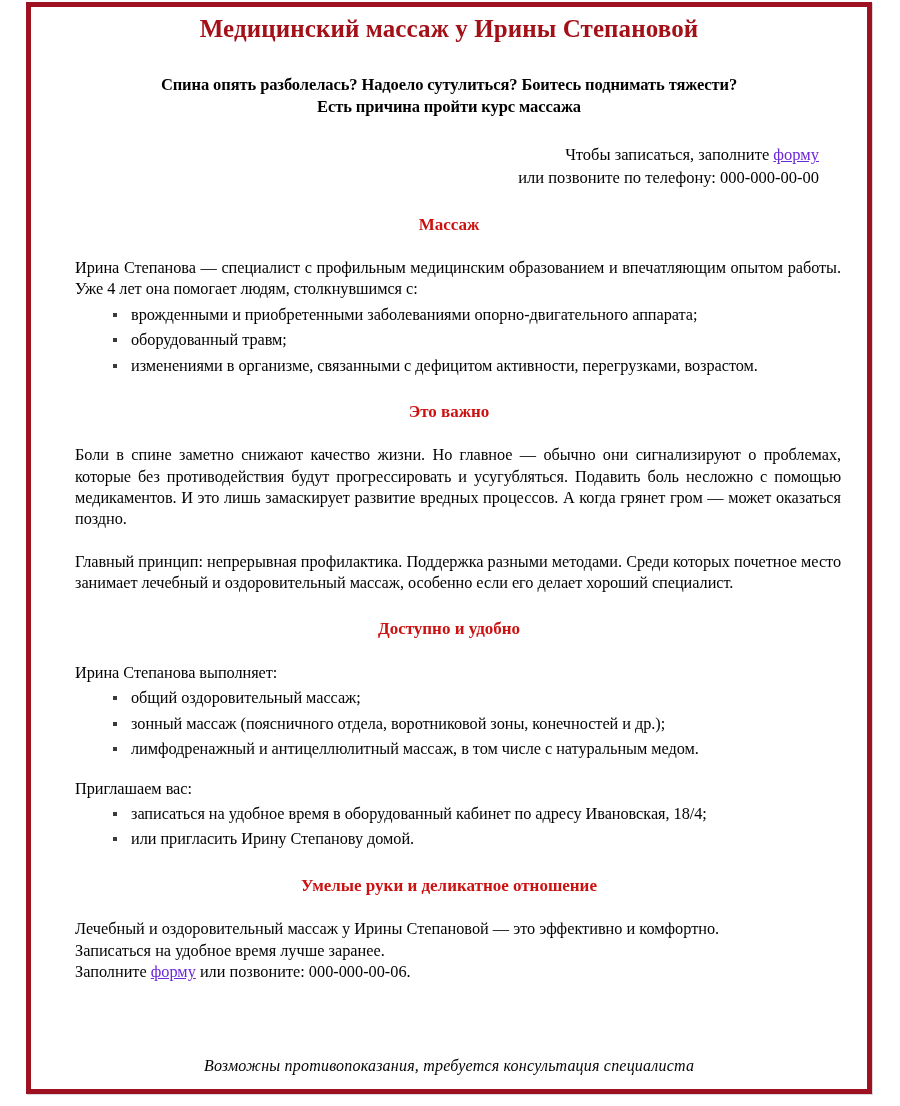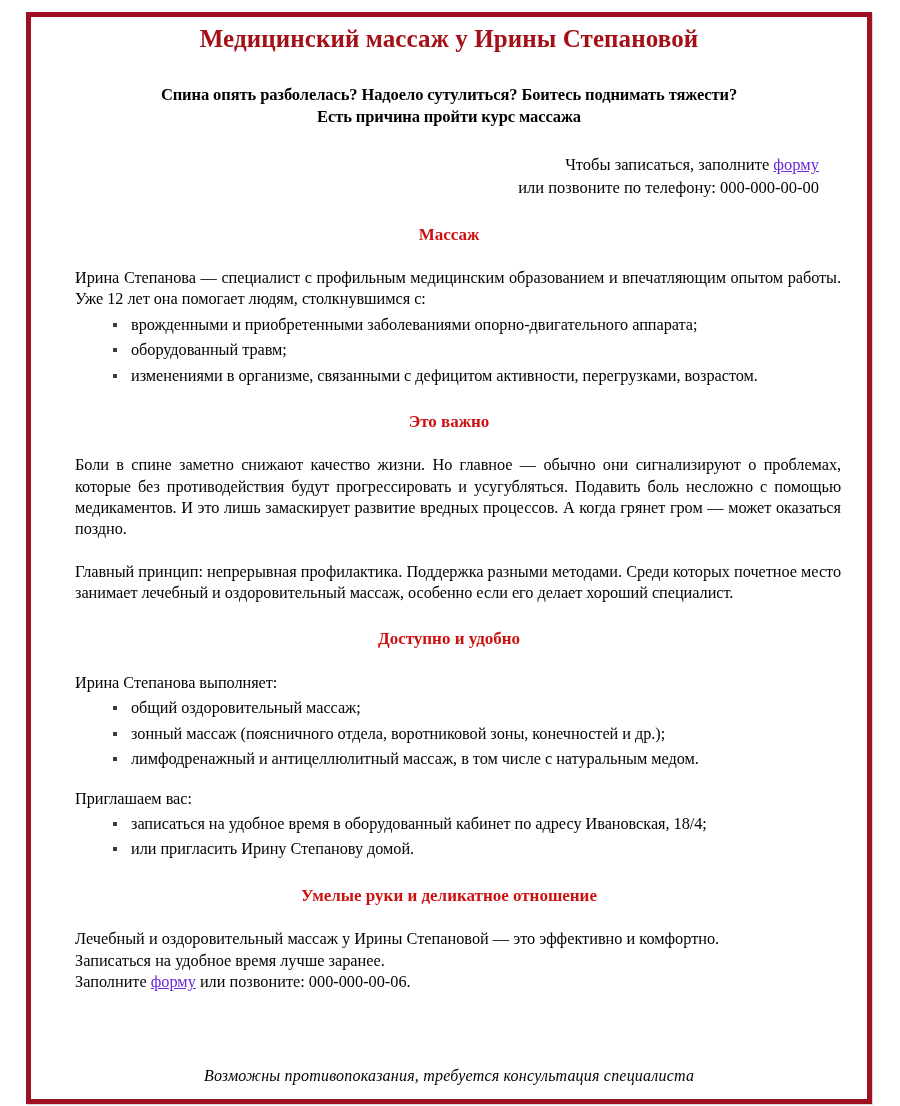--- a/index.html
+++ b/index.html
@@ -13,21 +13,21 @@
     height: 1106px;
     font-family: "Liberation Serif", "DejaVu Serif", serif;
     color: #000000;
     overflow: hidden;
   }
 
   
   .page-frame {
     position: absolute;
     left: 26px;
-    top: 12px;
+    top: 2px;
     width: 846px;
     height: 1092px;
     border: 5px solid #9e1120;
     background: #ffffff;
     box-sizing: border-box;
     box-shadow: 1px 1px 0 #d8d8d8;
   }
   .page-inner {
     position: absolute;
     left: 0; top: 0; right: 0; bottom: 0;
@@ -145,21 +145,21 @@
       <span class="lead-line">Спина опять разболелась? Надоело сутулиться? Боитесь поднимать тяжести?</span>
       <span class="lead-line">Есть причина пройти курс массажа</span>
     </div>
 
     <div class="contact-block">
       <span class="contact-line"><span>Чтобы записаться, заполните </span><a class="inline-link" href="#">форму</a></span>
       <span class="contact-line">или позвоните по телефону: 000-000-00-00</span>
     </div>
 
     <h2 class="section-heading">Массаж</h2>
-    <p class="body-text">Ирина Степанова — специалист с профильным медицинским образованием и впечатляющим опытом работы. Уже 12 лет она помогает людям, столкнувшимся с:</p>
+    <p class="body-text">Ирина Степанова — специалист с профильным медицинским образованием и впечатляющим опытом работы. Уже 4 лет она помогает людям, столкнувшимся с:</p>
     <ul class="bullets">
       <li><span class="bullet-mark"></span><span>врожденными и приобретенными заболеваниями опорно-двигательного аппарата;</span></li>
       <li><span class="bullet-mark"></span><span>оборудованный травм;</span></li>
       <li><span class="bullet-mark"></span><span>изменениями в организме, связанными с дефицитом активности, перегрузками, возрастом.</span></li>
     </ul>
 
     <h2 class="section-heading">Это важно</h2>
     <p class="body-text">Боли в спине заметно снижают качество жизни. Но главное — обычно они сигнализируют о проблемах, которые без противодействия будут прогрессировать и усугубляться. Подавить боль несложно с помощью медикаментов. И это лишь замаскирует развитие вредных процессов. А когда грянет гром — может оказаться поздно.</p>
     <p class="body-text">Главный принцип: непрерывная профилактика. Поддержка разными методами. Среди которых почетное место занимает лечебный и оздоровительный массаж, особенно если его делает хороший специалист.</p>
 

